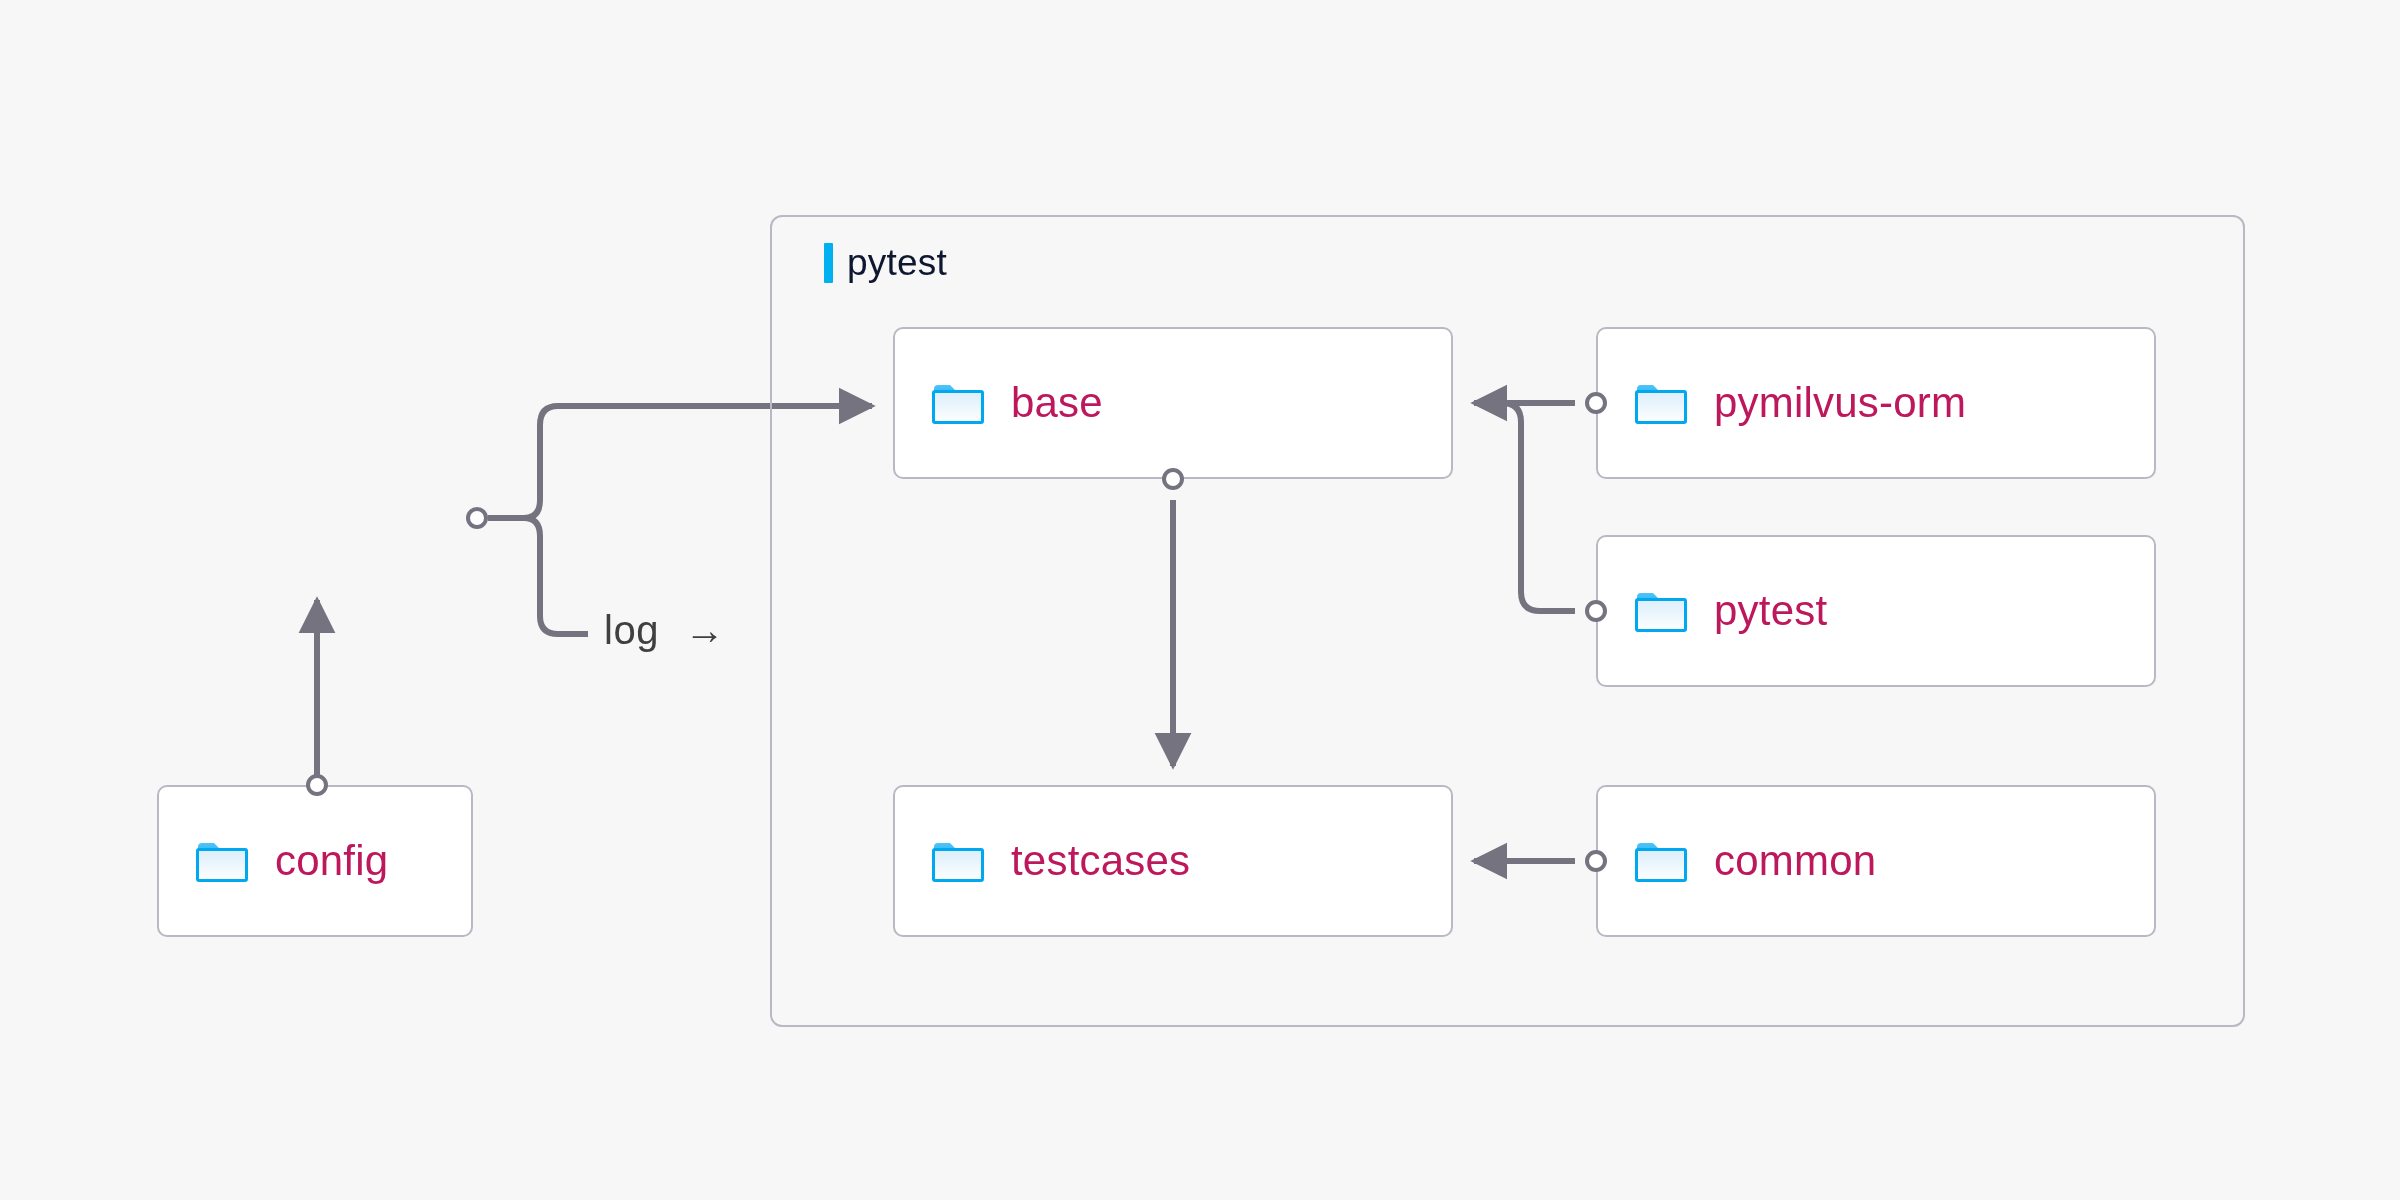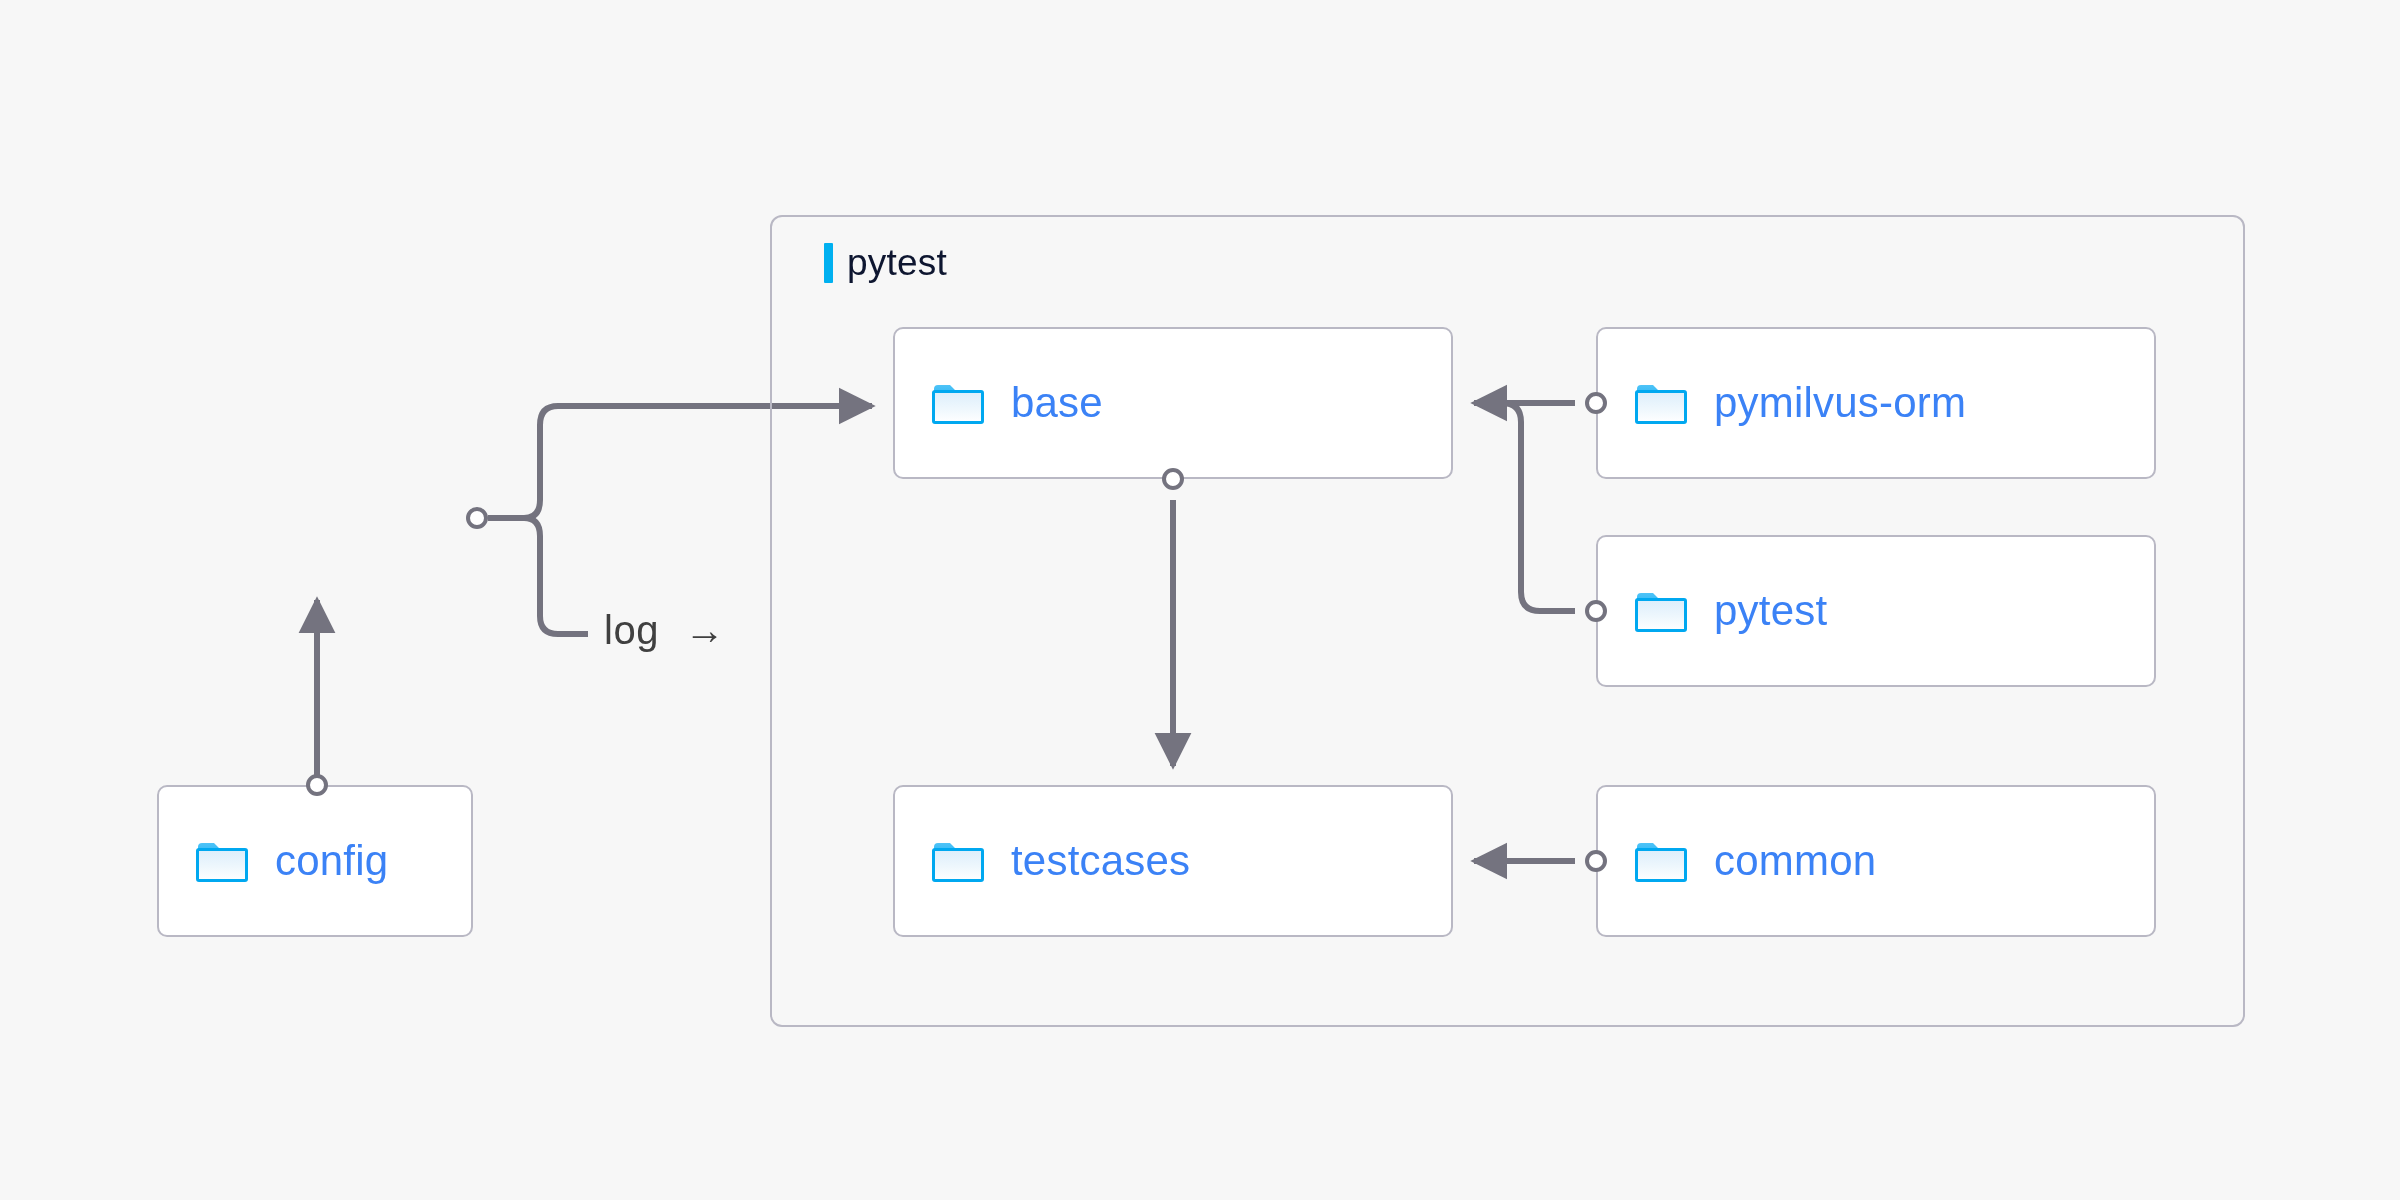--- a/index.html
+++ b/index.html
@@ -77,21 +77,21 @@
     padding-left: 36px;
   }
   .folder-icon {
     width: 54px;
     height: 46px;
     flex: 0 0 auto;
     display: block;
   }
   .node-label {
     font-size: 42px;
-    color: #3b82f6;
+    color: #be185d;
     white-space: nowrap;
     letter-spacing: 0.2px;
   }
 
   
   .handle {
     position: absolute;
     width: 22px;
     height: 22px;
     border-radius: 50%;

